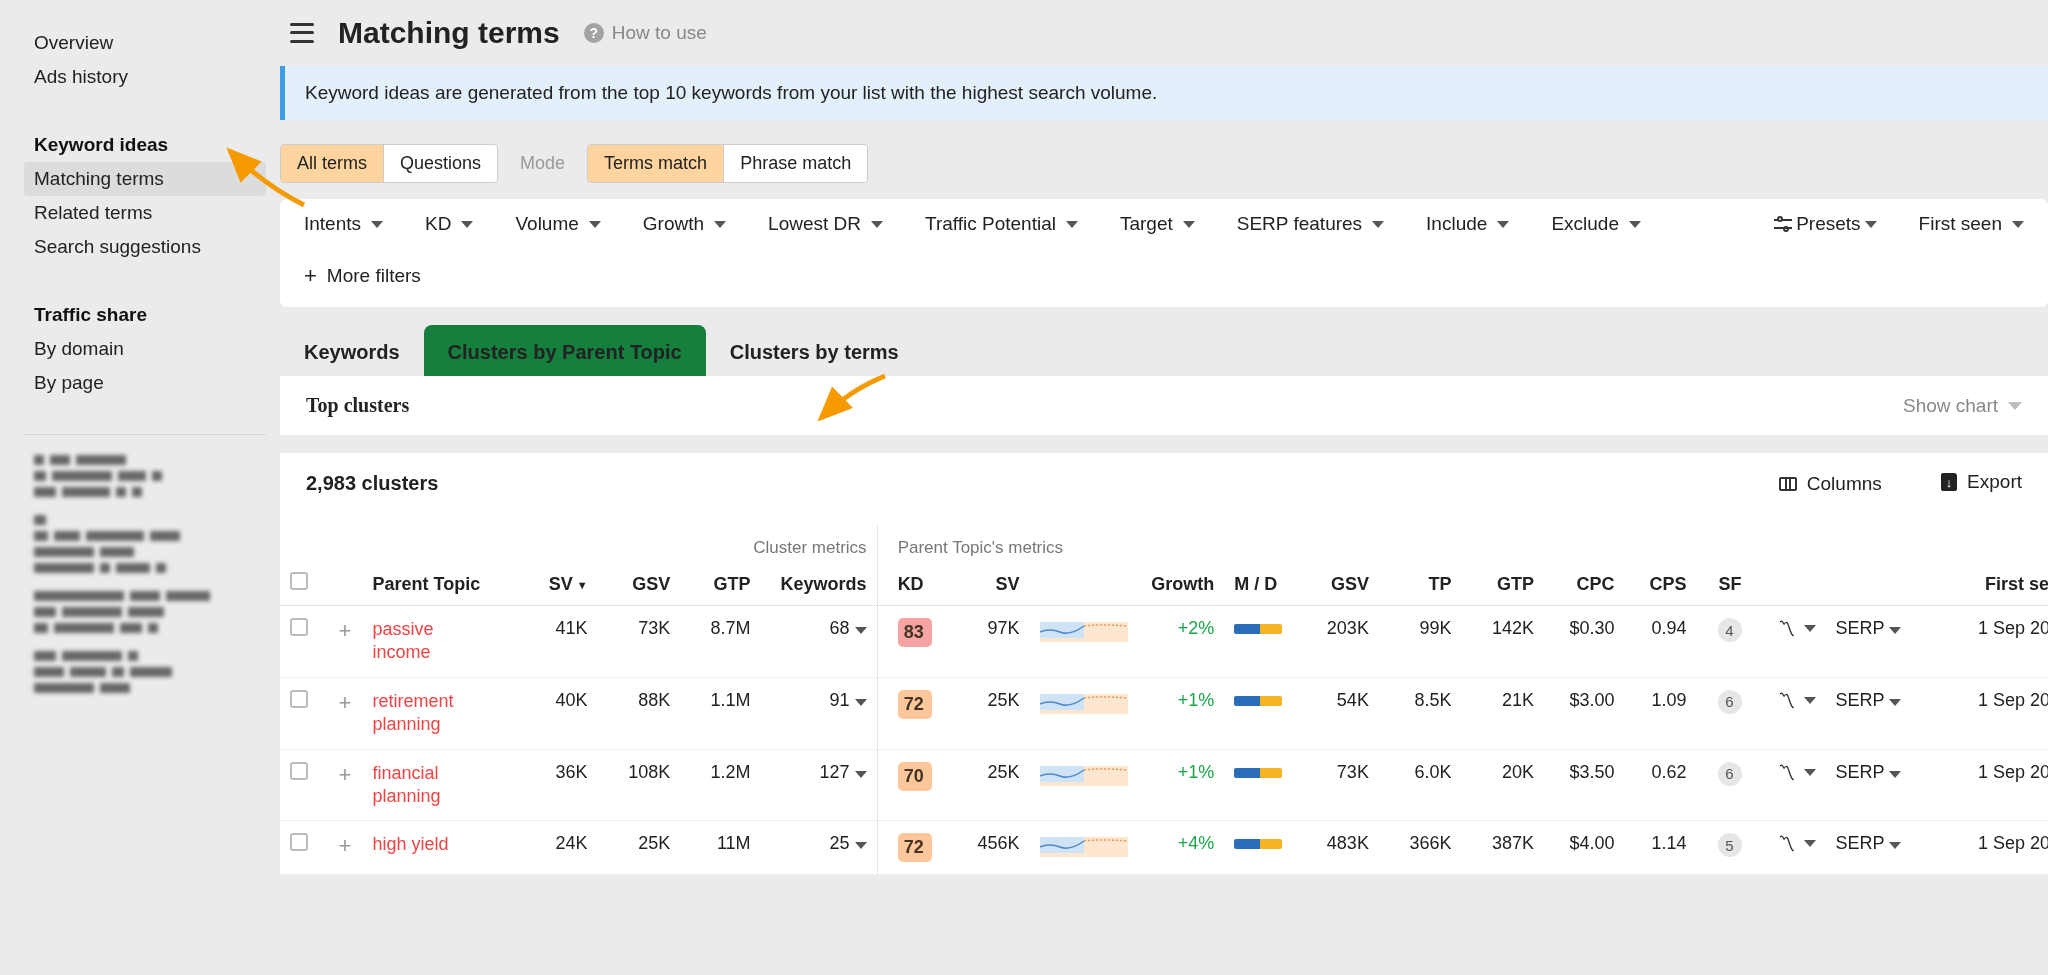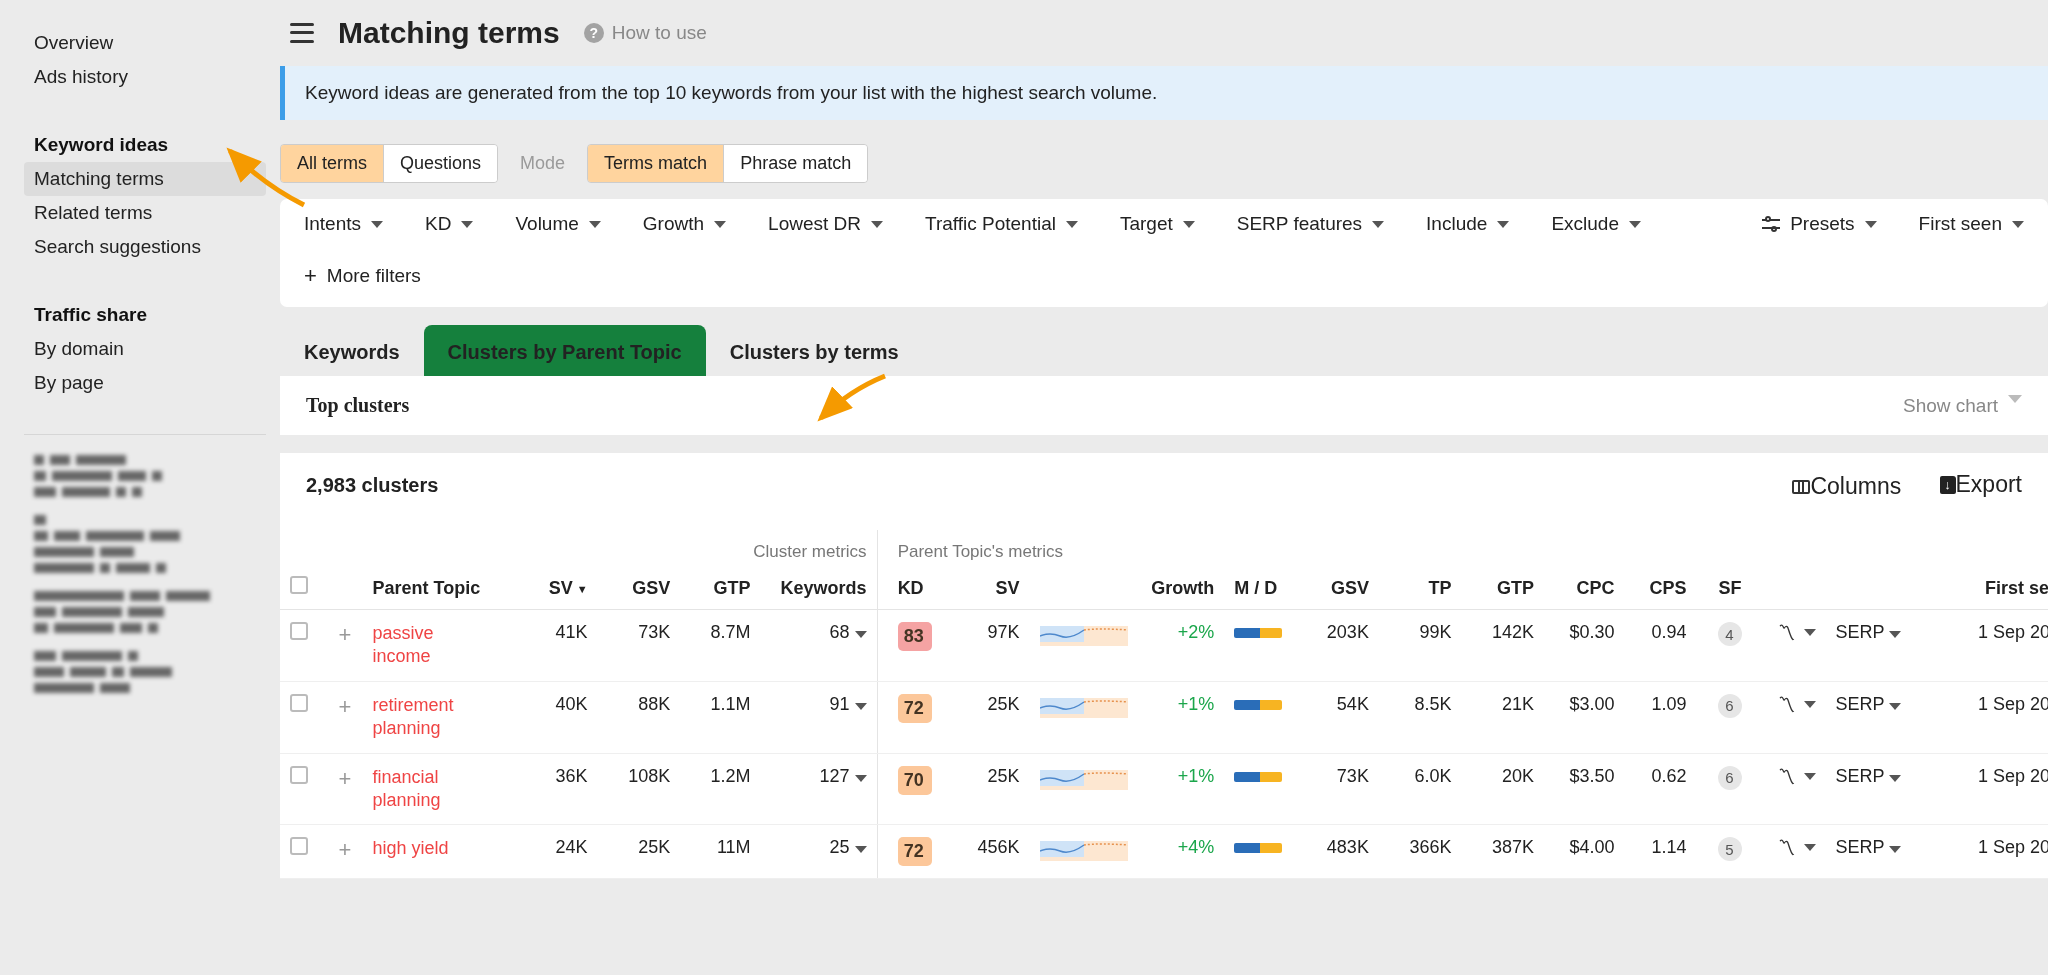--- a/index.html
+++ b/index.html
@@ -31,42 +31,42 @@
 .seg { display: inline-flex; border: 1px solid #ccc; border-radius: 4px; overflow: hidden; }
 .seg button { border: none; padding: 8px 16px; font-size: 18px; background: #fff; cursor: pointer; color: #222; }
 .seg button.sel { background: #ffd49e; }
 .seg button + button { border-left: 1px solid #ccc; }
 .mode-label { color: #9a9a9a; font-size: 18px; padding: 0 8px; }
 
 .filterbar { background: #fff; border-radius: 7px; padding: 14px 24px 18px; display: flex; flex-wrap: wrap; gap: 28px 42px; align-items: center; margin-bottom: 18px; }
 .fbtn { display: inline-flex; align-items: center; gap: 10px; font-size: 19px; cursor: pointer; color: #222; white-space: nowrap; }
 .caret { width: 0; height: 0; border-left: 6px solid transparent; border-right: 6px solid transparent; border-top: 7px solid #555; display: inline-block; }
 .plus { font-size: 22px; font-weight: 400; }
-.presets { margin-left: auto; display: inline-flex; align-items: center; gap: 10px; }
+.presets { margin-left: auto; display: inline-flex; align-items: center; gap: 4px; }
 .slider-icon { width: 18px; height: 14px; position: relative; }
 .slider-icon::before, .slider-icon::after { content: ""; position: absolute; left: 0; right: 0; height: 2px; background: #333; }
 .slider-icon::before { top: 2px; }
 .slider-icon::after { bottom: 2px; }
 .slider-icon span { position: absolute; width: 6px; height: 6px; background: #fff; border: 2px solid #333; border-radius: 50%; }
 .slider-icon span:first-child { top: -1px; left: 3px; }
 .slider-icon span:last-child { bottom: -1px; right: 3px; }
 
 .tabs { display: flex; align-items: flex-end; }
 .tab { padding: 16px 24px 12px; font-size: 20px; font-weight: 700; color: #222; cursor: pointer; }
 .tab.active { background: #15803d; border-radius: 8px 8px 0 0; }
 
 .panel { background: #fff; }
 .panel-row { display: flex; justify-content: space-between; align-items: center; padding: 18px 26px; border-bottom: 1px solid #e4e4e4; }
 .panel-row.topclusters { border-bottom: none; }
 .panel-row .title { font-weight: 700; font-size: 20px; font-family: Liberation Serif, serif; }
-.show-chart { color: #888; display: inline-flex; align-items: flex-start; gap: 10px; cursor: pointer; font-size: 19px; }
+.show-chart { color: #888; display: inline-flex; align-items: center; gap: 10px; cursor: pointer; font-size: 19px; }
 .chev { width: 0; height: 0; border-left: 7px solid transparent; border-right: 7px solid transparent; border-top: 8px solid #bbb; }
 
 .toolbar2 { background: #fff; display: flex; justify-content: space-between; align-items: center; padding: 18px 26px 30px; margin-top: 18px; }
-.tbtn { display: inline-flex; align-items: center; margin-left: 33px; cursor: pointer; font-size: 23px; }
+.tbtn { display: inline-flex; align-items: center; gap: 10px; margin-left: 54px; cursor: pointer; font-size: 19px; }
 .columns-icon { width: 18px; height: 14px; border: 2px solid #333; position: relative; border-radius: 2px; }
 .columns-icon::before, .columns-icon::after { content: ""; position: absolute; top: 0; bottom: 0; width: 2px; background: #333; }
 .columns-icon::before { left: 4px; }
 .columns-icon::after { right: 4px; }
 .export-icon { width: 16px; height: 18px; background: #222; position: relative; border-radius: 2px 3px 2px 2px; }
 .export-icon::after { content: "\2193"; color: #fff; position: absolute; top: 0; left: 0; right: 0; bottom: 0; font-size: 13px; display: flex; align-items: center; justify-content: center; font-weight: 700; }
 
 .table-wrap { background: #fff; overflow-x: auto; }
 table { border-collapse: collapse; width: 100%; table-layout: fixed; min-width: 1800px; }
 th, td { text-align: right; padding: 12px 10px; font-size: 18px; white-space: nowrap; }

